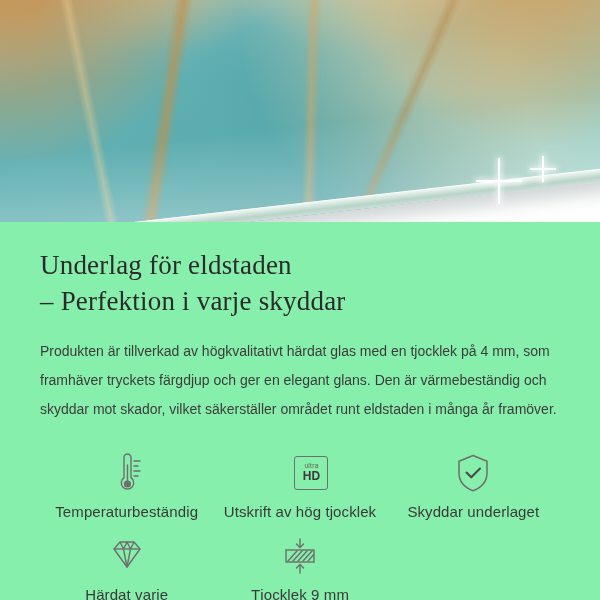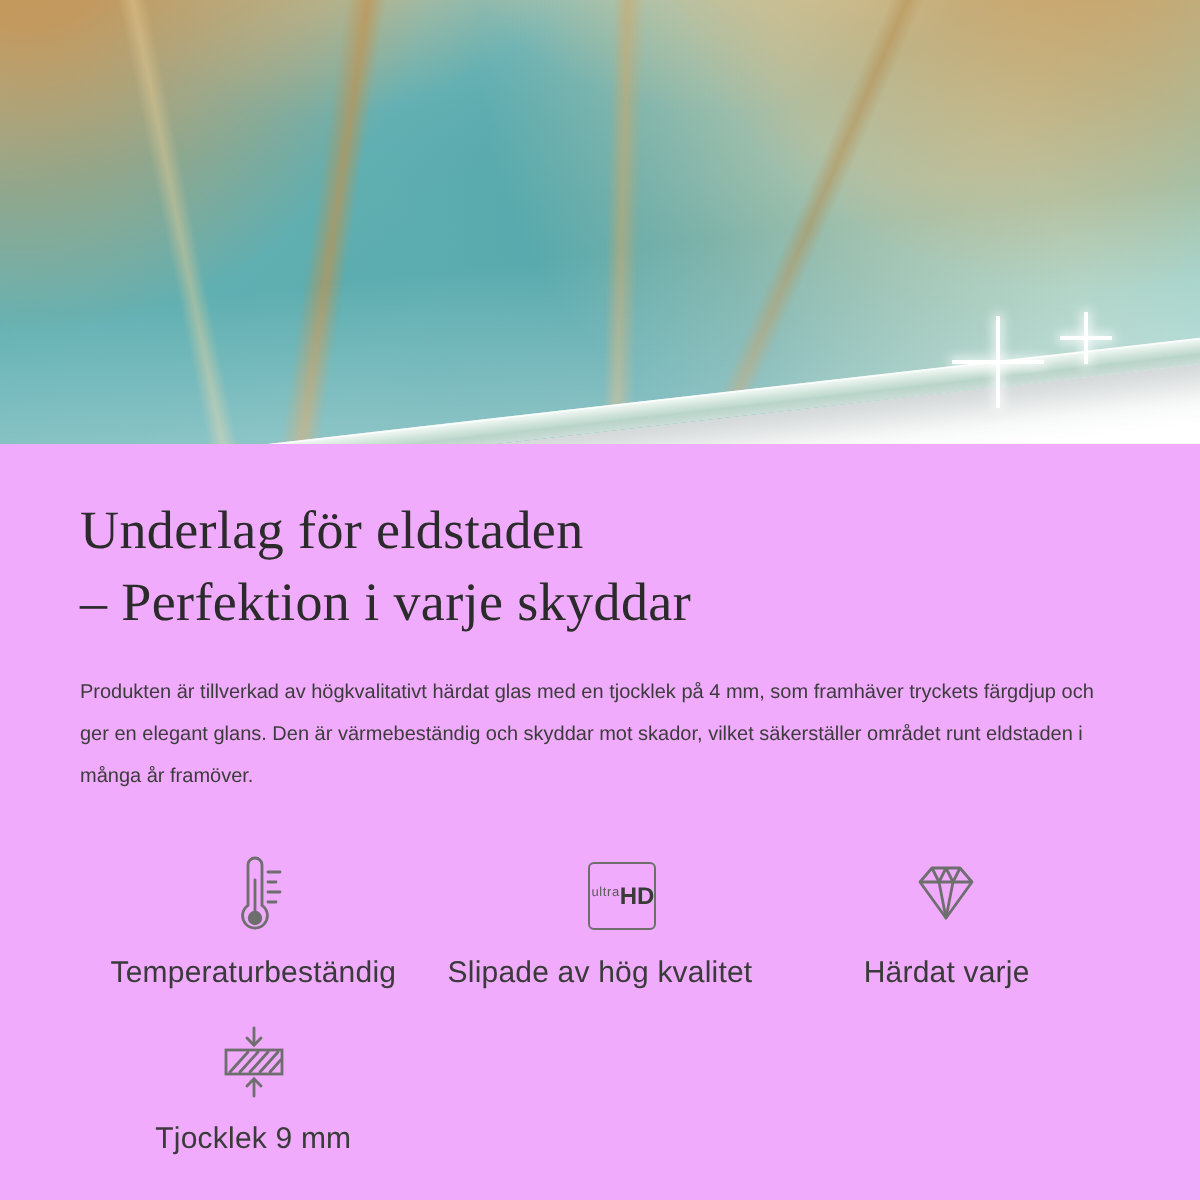--- a/index.html
+++ b/index.html
@@ -7,21 +7,21 @@
     width: 600px;
     height: 600px;
     background: #ffffff;
     font-family: "Liberation Sans", sans-serif;
     overflow: hidden;
   }
   .page {
     position: relative;
     width: 600px;
     height: 600px;
-    background: #f0abfc;
+    background: #86efac;
   }
 
   
   .hero {
     position: relative;
     width: 600px;
     height: 222px;
     overflow: hidden;
     background: #ffffff;
   }
@@ -117,21 +117,21 @@
     font-family: "Liberation Serif", serif;
     font-size: 27px;
     font-weight: 400;
     color: #2b2b2b;
     line-height: 1.32;
     letter-spacing: .2px;
   }
   h1.title .line2 { display: block; }
   p.body {
     margin-top: 18px;
-    font-size: 10px;
+    font-size: 14px;
     line-height: 2.08;
     color: #3c3c3c;
     max-width: 520px;
   }
 
   
   .features {
     margin-top: 26px;
     display: grid;
     grid-template-columns: repeat(3, 1fr);
@@ -153,20 +153,21 @@
   .feature .caption {
     font-size: 15px;
     color: #3a3a3a;
     letter-spacing: .1px;
   }
   .ultrahd {
     width: 34px; height: 34px;
     border: 1.4px solid #6e6e6e;
     border-radius: 3px;
     display: flex;
+    flex-direction: column;
     align-items: center;
     justify-content: center;
     line-height: 1;
     margin-left: 23px;
   }
   .ultrahd .u1 { font-size: 6.5px; color: #5a5a5a; letter-spacing: .3px; }
   .ultrahd .u2 { font-size: 12px; font-weight: bold; color: #3a3a3a; margin-top: 1px; }
   svg { display: block; }
 </style>
 </head>
@@ -213,23 +214,32 @@
         <div class="caption">Temperaturbeständig</div>
       </div>
 
       <div class="feature">
         <div class="icon">
           <div class="ultrahd">
             <span class="u1">ultra</span>
             <span class="u2">HD</span>
           </div>
         </div>
-        <div class="caption">Slipade av hög kvalitet</div>
-      </div>
-
+        <div class="caption">Utskrift av hög tjocklek</div>
+      </div>
+
+      <div class="feature">
+        <div class="icon">
+          <svg width="38" height="42" viewBox="0 0 38 42">
+            <path d="M19 3.5 L33 9.2 v11.5c0 9.4-6.1 15-14 18-7.9-3-14-8.6-14-18V9.2z" fill="none" stroke="#6e6e6e" stroke-width="1.5" stroke-linejoin="round"></path>
+            <path d="M12.5 20.5 L17.3 25.3 L26 16.5" fill="none" stroke="#4a4a4a" stroke-width="2.1" stroke-linecap="round" stroke-linejoin="round"></path>
+          </svg>
+        </div>
+        <div class="caption">Skyddar underlaget</div>
+      </div>
 
       <div class="feature">
         <div class="icon">
           <svg width="44" height="38" viewBox="0 0 44 38">
             <g fill="none" stroke="#6e6e6e" stroke-width="1.4" stroke-linejoin="round">
               <path d="M9 12 L15 5 h14 l6 7 -13 18z"></path>
               <path d="M9 12 h26"></path>
               <path d="M15 5 L18.5 12 L22 5"></path>
               <path d="M29 5 L25.5 12 L22 5"></path>
               <path d="M18.5 12 L22 30 L25.5 12"></path>

